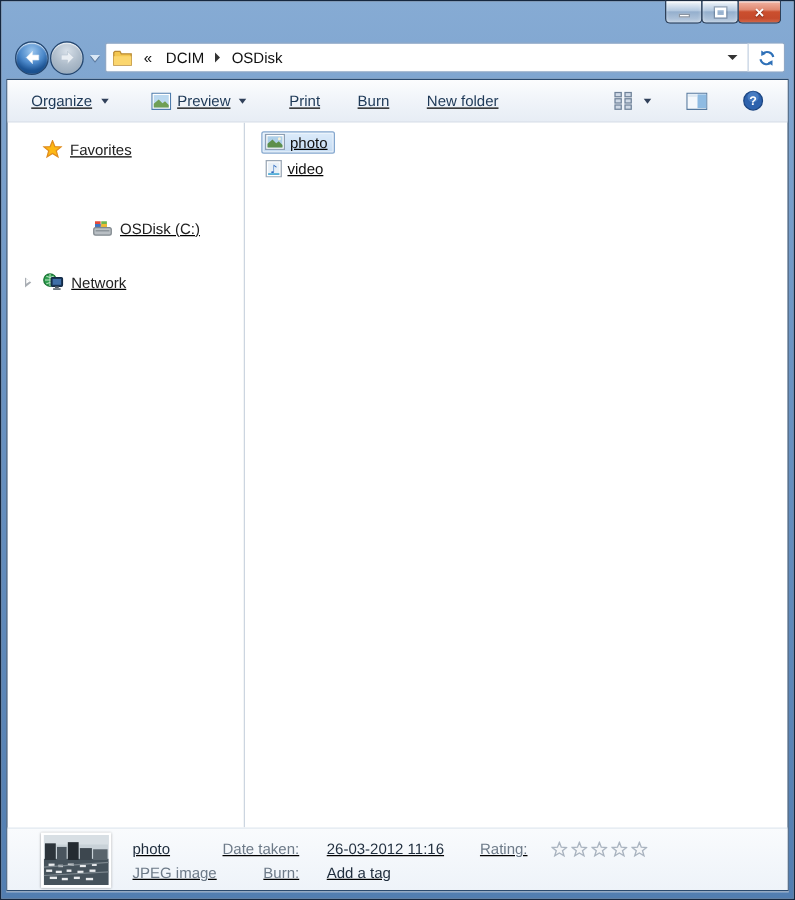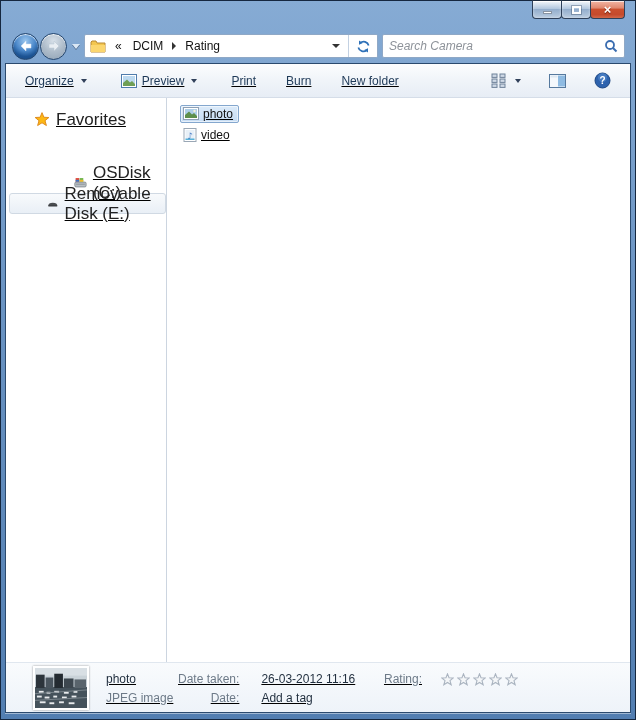--- a/index.html
+++ b/index.html
@@ -87,21 +87,21 @@
     background:linear-gradient(180deg,#fcfdfe 0%,#f0f4f9 50%,#e7edf5 100%);
     border-bottom:1px solid #d5dde8;
     display:flex; align-items:center; padding:0 10px;
     font-size:12px; color:#1e3957;
   }
   .tool-btn { display:flex; align-items:center; gap:5px; padding:5px 9px; border-radius:2px; cursor:default; }
   .tb-caret { width:0; height:0; border-left:3.5px solid transparent; border-right:3.5px solid transparent; border-top:4px solid #30405a; margin-left:2px; }
   .tool-right { margin-left:auto; display:flex; align-items:center; gap:10px; }
   
   .body { flex:1 1 auto; display:flex; overflow:hidden; }
-  .sidebar { width:161px; flex:0 0 auto; border-right:1px solid #ccd5e0; padding-top:11px; font-size:17px; color:#222; }
+  .sidebar { width:190px; flex:0 0 auto; border-right:1px solid #ccd5e0; padding-top:11px; font-size:12px; color:#222;text-align:center; }
   .side-item { height:21px; display:flex; align-items:center; gap:6px; padding-left:28px; cursor:default; }
   .side-item.child { padding-left:68px; }
   .side-item.child2 { padding-left:40px; }
   .side-item.net { padding-left:14px; }
   .side-gap { height:21px; }
   .side-gap-sm { height:22px; }
   .side-item.selected {
     margin-left:3px; padding-left:37px;
     background:linear-gradient(180deg,#f8fafc 0%,#e9eff6 100%);
     border:1px solid #d0d9e3; border-radius:3px;
@@ -170,40 +170,33 @@
 
     <div class="addressbar">
       <svg width="17" height="14" viewBox="0 0 17 14" style="margin-right:6px">
         <path d="M1 3 L1 13 L15 13 L15 4 L7 4 L6 2 L2 2 Z" fill="#f3c64f" stroke="#b98a35" stroke-width="1"></path>
         <path d="M1 6 L15 6 L15 13 L1 13 Z" fill="#fbd66e"></path>
       </svg>
       <div class="crumbs">
         <span class="crumb">«</span>
         <span class="crumb">DCIM</span>
         <span class="crumb-sep"></span>
-        <span class="crumb">Rating</span>
+        <span class="crumb">OSDisk</span>
       </div>
       <span class="addr-caret"></span>
       <div class="refresh-seg">
         <svg width="15" height="15" viewBox="0 0 16 16">
           <path d="M13.5 7 A5.5 5.5 0 0 0 4.5 4.2" fill="none" stroke="#2f71b8" stroke-width="1.8"></path>
           <polygon points="3.2,1.5 3.2,6.2 7.2,4.2" fill="#2f71b8"></polygon>
           <path d="M2.5 9 A5.5 5.5 0 0 0 11.5 11.8" fill="none" stroke="#2f71b8" stroke-width="1.8"></path>
           <polygon points="12.8,14.5 12.8,9.8 8.8,11.8" fill="#2f71b8"></polygon>
         </svg>
       </div>
     </div>
 
-    <div class="searchbox">
-      <input type="text" placeholder="Search Camera" style="">
-      <svg width="14" height="14" viewBox="0 0 14 14">
-        <circle cx="6" cy="6" r="4" fill="none" stroke="#3a6db0" stroke-width="1.8"></circle>
-        <line x1="9" y1="9" x2="12.5" y2="12.5" stroke="#3a6db0" stroke-width="2"></line>
-      </svg>
-    </div>
   </div>
 
   <div class="client">
 
     <div class="toolbar">
       <div class="tool-btn">
         <span>Organize</span>
         <span class="tb-caret"></span>
       </div>
       <div class="tool-btn" style="margin-left:16px">
@@ -274,29 +267,34 @@
             <rect x="1" y="6" width="14" height="6" rx="1.5" fill="#b9bfc4" stroke="#7e868c"></rect>
             <rect x="2.5" y="8" width="11" height="1.2" fill="#8d959b"></rect>
             <rect x="2" y="1" width="4.5" height="4.5" fill="#e34a3a"></rect>
             <rect x="7" y="1" width="4.5" height="4.5" fill="#6fb64c"></rect>
             <rect x="2" y="3.2" width="4.5" height="2.3" fill="#3a76c4"></rect>
             <rect x="7" y="3.2" width="4.5" height="2.3" fill="#f2b832"></rect>
           </svg>
           <span>OSDisk (C:)</span>
         </div>
 
-        <div class="side-item child2 selected">
-          <svg width="18" height="10" viewBox="0 0 18 10">
-            <path d="M2 8 Q2 3 9 3 Q16 3 16 8 Z" fill="#4a4d50"></path>
-            <rect x="2" y="7" width="14" height="2" rx="1" fill="#3a3d40"></rect>
-          </svg>
-          <span>Removable Disk (E:)</span>
-        </div>
         <div class="side-gap-sm"></div>
 
+        <div class="side-item net">
+          <span class="expander"></span>
+          <svg width="17" height="15" viewBox="0 0 17 15">
+            <circle cx="6" cy="6" r="5" fill="#2e9e4e" stroke="#1d7436"></circle>
+            <path d="M2 6 H10 M6 1 V11 M3 3 Q6 5 9 3 M3 9 Q6 7 9 9" stroke="#bfe6c8" stroke-width="0.8" fill="none"></path>
+            <rect x="7" y="4" width="9" height="7" rx="1" fill="#1c3a5e" stroke="#122a46"></rect>
+            <rect x="8.2" y="5.2" width="6.6" height="4.6" fill="#3f6fa8"></rect>
+            <rect x="10" y="11" width="3" height="1.5" fill="#55606a"></rect>
+            <rect x="8.5" y="12.5" width="6" height="1.5" fill="#6b767f"></rect>
+          </svg>
+          <span>Network</span>
+        </div>
       </div>
 
       <div class="content">
         <div class="file-row">
           <div class="file-item selected">
             <svg width="16" height="13" viewBox="0 0 16 13">
               <rect x="0.5" y="0.5" width="15" height="12" fill="#fff" stroke="#8ea0b4"></rect>
               <rect x="2" y="2" width="12" height="9" fill="#aecfe8"></rect>
               <path d="M2 8 L6 4.5 L9 7.5 L11 6 L14 9 L14 11 L2 11 Z" fill="#5d8f4b"></path>
               <circle cx="11.5" cy="4" r="1.2" fill="#f5f0d8"></circle>
@@ -349,21 +347,21 @@
       </svg>
 
       <div class="d-namecol">
         <div class="d-name">photo</div>
         <div class="d-type">JPEG image</div>
       </div>
 
       <div class="d-meta">
         <div class="d-label">Date taken:</div>
         <div class="d-value">26-03-2012 11:16</div>
-        <div class="d-label">Date:</div>
+        <div class="d-label">Burn:</div>
         <div class="d-value">Add a tag</div>
       </div>
 
       <div class="d-rating">
         <span class="d-label">Rating:</span>
         <span class="stars">
           <svg width="13" height="13" viewBox="0 0 12 12">
               <path d="M6 0.8 L7.4 4.4 L11.3 4.6 L8.3 7 L9.4 10.8 L6 8.7 L2.6 10.8 L3.7 7 L0.7 4.6 L4.6 4.4 Z" fill="#f4f6f8" stroke="#aab4c0" stroke-width="1"></path>
             </svg>
           <svg width="13" height="13" viewBox="0 0 12 12">

